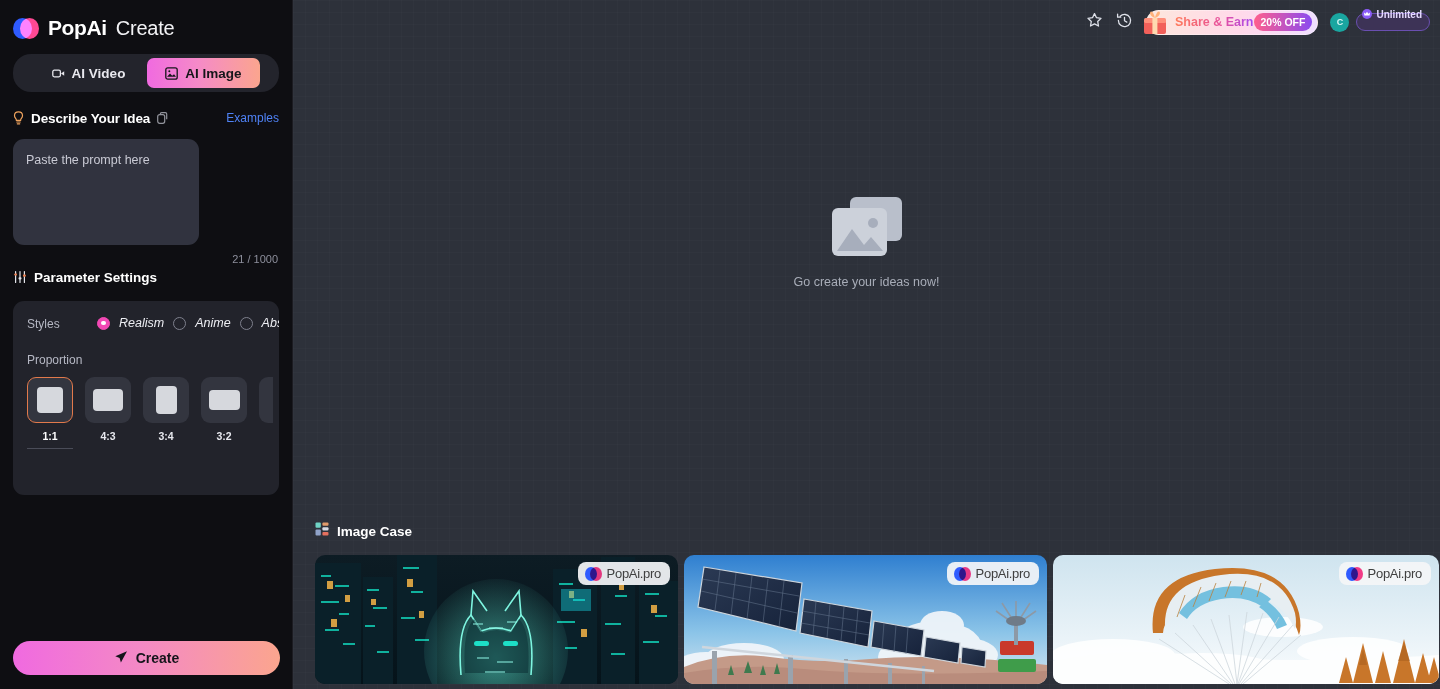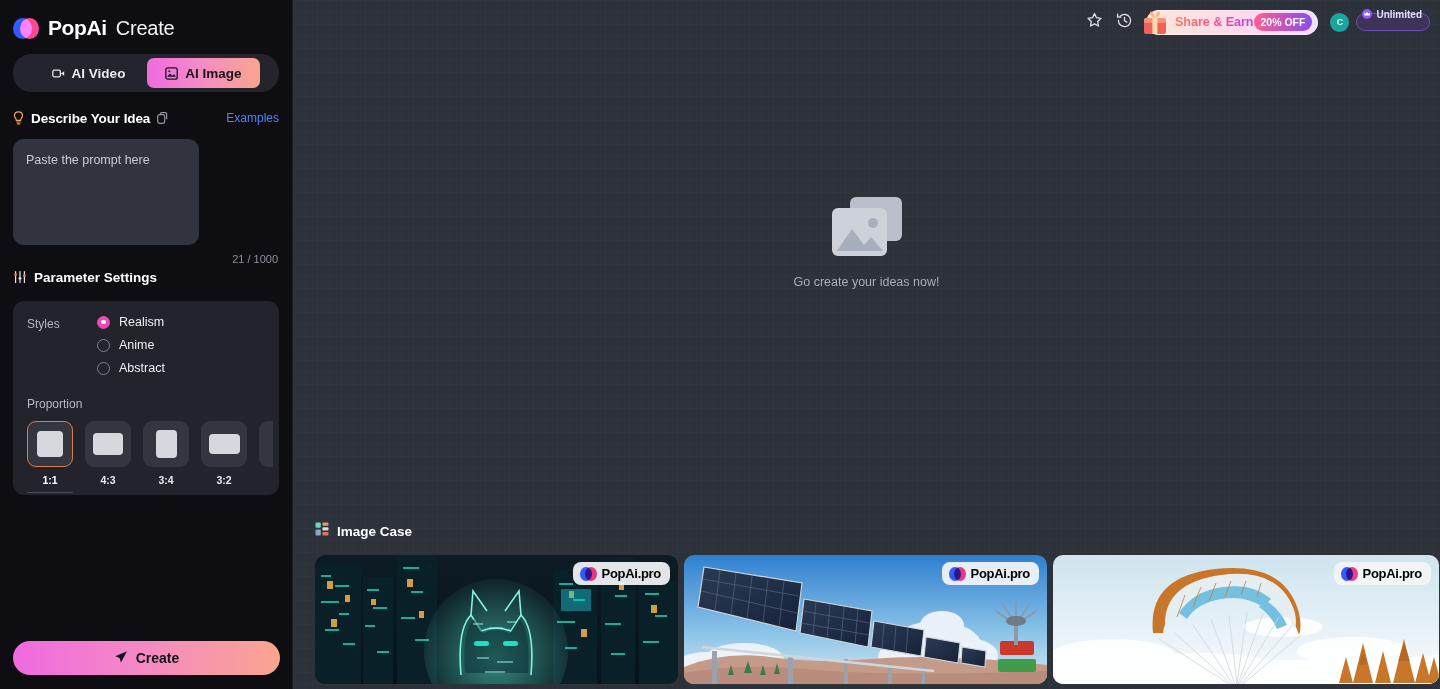--- a/index.html
+++ b/index.html
@@ -110,21 +110,21 @@
     border-radius: 11px;
     padding: 14px 14px 16px 14px;
     height: 194px;
     overflow: hidden;
     position: relative;
   }
   .styles-row { display: flex; }
   .styles-label {
     font-size: 12px; color: #b6b8c4; width: 70px; padding-top: 2px; flex: 0 0 70px;
   }
-  .radio-list { display: flex; flex-direction: column; gap: 9px; }
+  .radio-list { display: flex; flex-direction: row; gap: 9px; font-style: italic; }
   .radio-item { display: flex; align-items: center; gap: 9px; cursor: pointer; }
   .radio-dot {
     width: 13px; height: 13px; border-radius: 50%;
     border: 1.5px solid #7e808d; flex: 0 0 13px;
     display: flex; align-items: center; justify-content: center;
   }
   .radio-item.selected .radio-dot {
     border-color: #f248b4; background: #f248b4;
   }
   .radio-item.selected .radio-dot::after {
@@ -242,21 +242,21 @@
     background: rgba(244,245,248,.93);
     border-radius: 8px; padding: 4px 9px 4px 7px;
     display: flex; align-items: center; gap: 5px;
   }
   .wm-logo { width: 17px; height: 14px; position: relative; flex: 0 0 17px; }
   .wm-logo .c1, .wm-logo .c2 {
     position: absolute; top: 0; width: 12px; height: 14px; border-radius: 50%;
   }
   .wm-logo .c1 { left: 0; background: #2f5bff; }
   .wm-logo .c2 { left: 5px; background: #ff3d8b; mix-blend-mode: multiply; }
-  .wm-text { font-size: 13px; font-weight: 700; color: #000000; letter-spacing: -0.3px; }
+  .wm-text { font-size: 13px; font-weight: 400; color: #404040; letter-spacing: -0.3px; }
 
   
   .scene { position: absolute; inset: 0; }
 </style>
 </head>
 <body>
 
 <div class="app">
 
   <aside class="sidebar">

